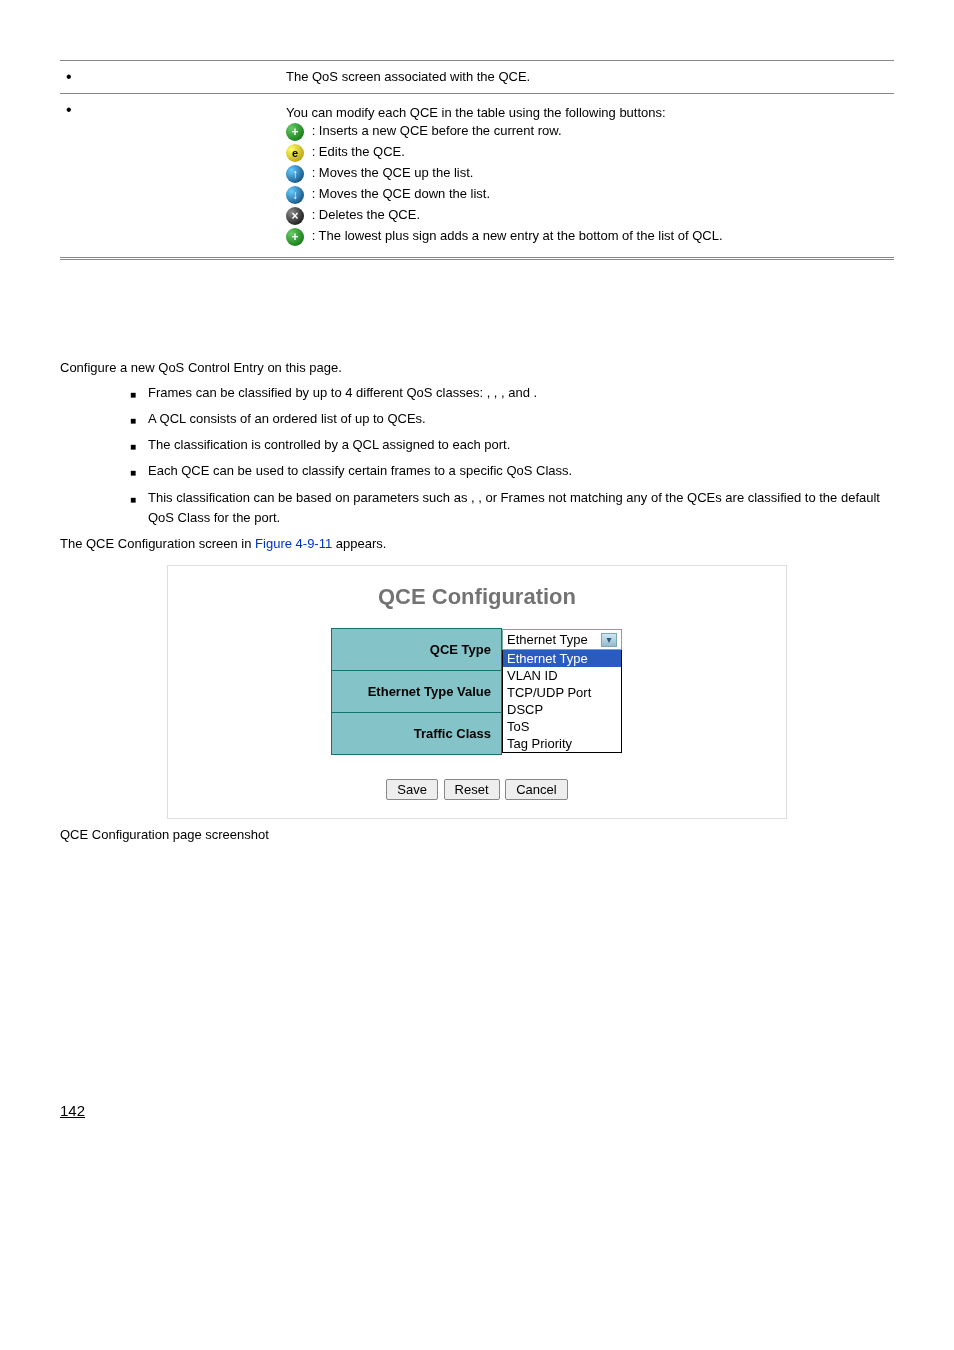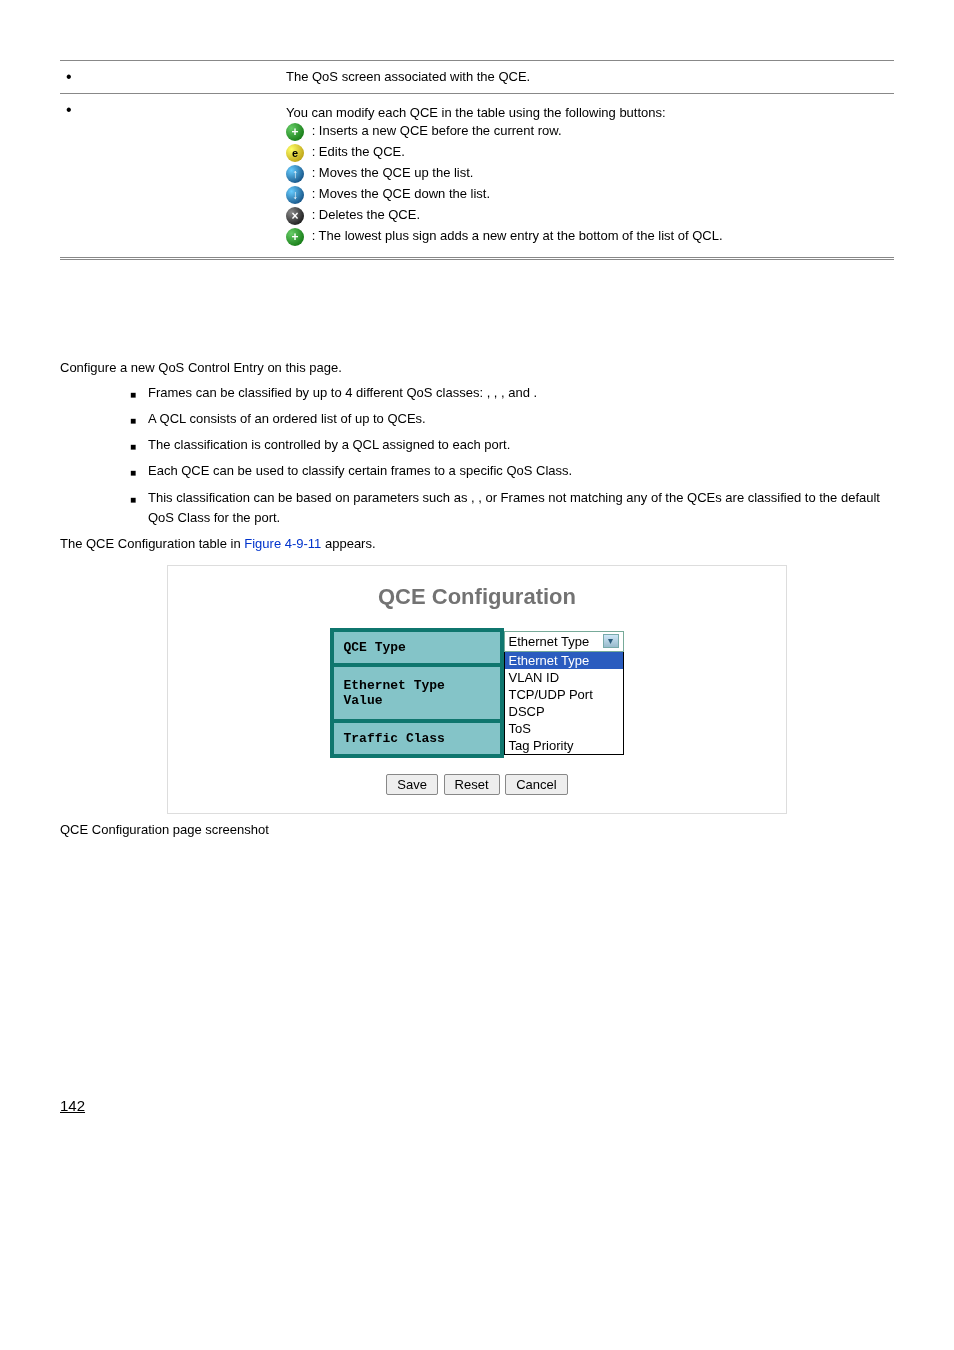--- a/index.html
+++ b/index.html
@@ -59,27 +59,26 @@
     font-size: 22px;
     font-weight: bold;
     margin-bottom: 18px;
   }
   table.qce-form {
     margin: 0 auto 6px auto;
     border-collapse: collapse;
   }
   table.qce-form td.qlabel {
     background: #84c4c8;
-    border: 4px solid #0f766e;
+    border: 1px solid #0f766e;
     padding: 4px 10px;
     font-weight: bold;
     font-size: 13px;
-    text-align: left;
+    text-align: right;
     width: 170px;
-    font-family: Liberation Mono, monospace;
   }
   .dropdown-box {
     position: relative;
     width: 120px;
     text-align: left;
     font-size: 13px;
   }
   .dropdown-sel {
     background: #fff;
     border: 1px solid #7a9;
@@ -97,21 +96,21 @@
     color: #2a5a7a;
     line-height: 12px;
   }
   .dropdown-list {
     border: 1px solid #000;
     border-top: none;
     background: #fff;
   }
   .dropdown-list .opt { padding: 1px 4px; }
   .dropdown-list .opt.sel { background: #2a5cbf; color: #fff; }
-  .btn-row { margin-top: 16px; }
+  .btn-row { margin-top: 24px; }
   .btn {
     display: inline-block;
     border: 1px solid #888;
     background: #eee;
     padding: 2px 10px;
     font-size: 13px;
     margin: 0 1px;
     border-radius: 2px;
   }
   .caption { text-align: left; font-size: 13px; }
@@ -163,21 +162,21 @@
 
 <ul class="sq">
   <li>Frames can be classified by up to 4 different QoS classes:      ,         ,         , and      .</li>
   <li>A QCL consists of an ordered list of up to     QCEs.</li>
   <li>The classification is controlled by a QCL assigned to each port.</li>
   <li>Each QCE can be used to classify certain frames to a specific QoS Class.</li>
   <li>This classification can be based on parameters such as                  ,                      ,                      or                 Frames not matching any of the QCEs are classified to the default QoS Class for the port.</li>
 </ul>
 
 <div>
-  <span>The QCE Configuration table in </span><span class="fig-link">Figure 4-9-11</span><span> appears.</span>
+  <span>The QCE Configuration screen in </span><span class="fig-link">Figure 4-9-11</span><span> appears.</span>
 </div>
 
 <div class="qce-box">
   <div class="qce-title">QCE Configuration</div>
   <table class="qce-form">
     <tbody>
         <tr>
       <td class="qlabel">QCE Type</td>
       <td rowspan="3" style="vertical-align:top; padding-left:0;">
         <div class="dropdown-box">

